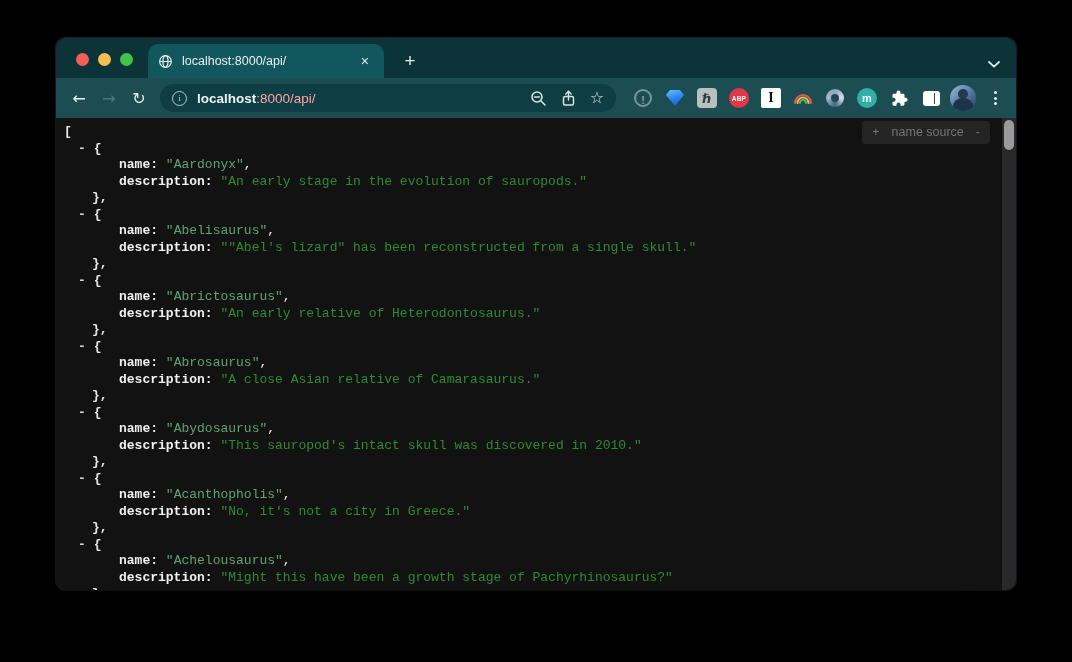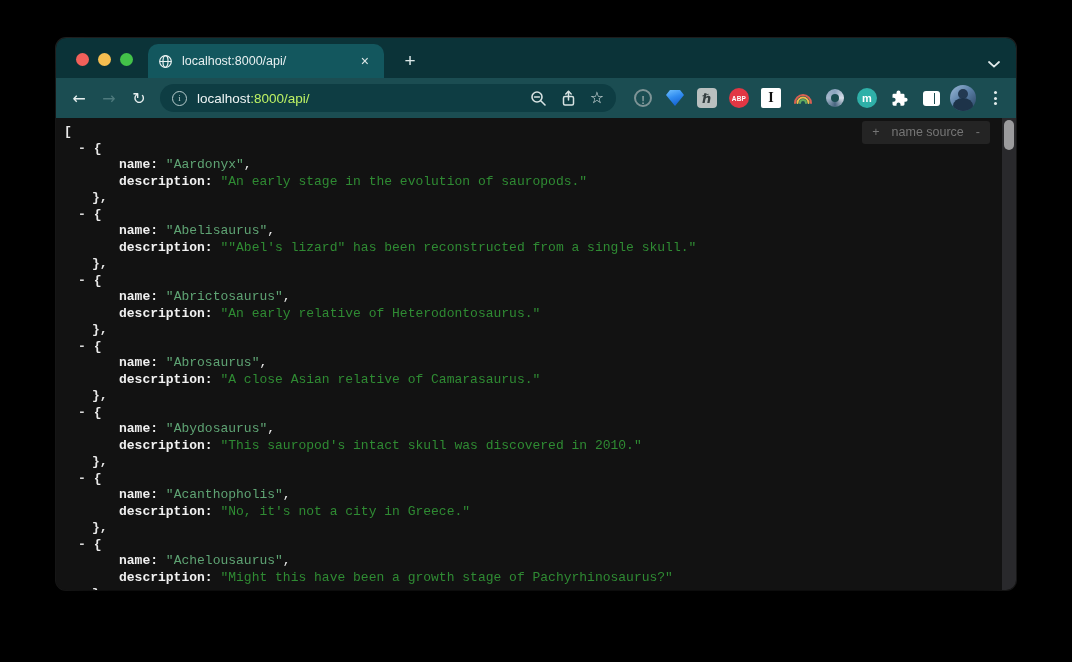--- a/index.html
+++ b/index.html
@@ -21,22 +21,22 @@
   
   .toolbar{height:40px;background:#1b4d52;display:flex;align-items:center;padding:0 8px;box-sizing:border-box;}
   .navbtn{width:30px;height:30px;border-radius:50%;display:flex;align-items:center;justify-content:center;
     color:#e6eeee;font-family:"DejaVu Sans",sans-serif;font-size:16px;}
   .navbtn.dim{color:#4e7a7d;}
   .omnibox{width:456px;height:28px;background:#0e3d43;border-radius:14px;display:flex;align-items:center;
     padding:0 12px;margin-left:6px;box-sizing:border-box;}
   .info-icon{width:13px;height:13px;border-radius:50%;border:1.4px solid #b7cccd;color:#b7cccd;
     font-size:9px;line-height:13px;text-align:center;font-family:"Liberation Serif",serif;flex:none;}
   .url{margin-left:10px;font-size:13.5px;white-space:nowrap;}
-  .url .host{color:#eef4f4;}
-  .url .path{color:#bef264;}
+  .url .host{color:#eef4f4;font-weight:bold;}
+  .url .path{color:#fca5a5;}
   .omni-spacer{flex:1;}
   .pill-icon{margin-left:14px;display:flex;align-items:center;}
   .star-glyph{font-family:"DejaVu Sans",sans-serif;color:#d7e2e2;font-size:16px;line-height:16px;}
   .ext-row{margin-left:auto;display:flex;align-items:center;gap:6px;}
   .ext{width:26px;height:28px;display:flex;align-items:center;justify-content:center;flex:none;}
   .ic-alert{width:18px;height:18px;border-radius:50%;border:2px solid #7e9496;color:#8ea2a3;font-size:11px;
     font-weight:bold;text-align:center;line-height:18px;box-sizing:border-box;}
   .ic-gem{width:18px;height:16px;background:linear-gradient(160deg,#6fc0ff 0%,#2f8bf0 45%,#0f55c8 100%);
     clip-path:polygon(50% 100%,0 32%,22% 0,78% 0,100% 32%);}
   .ic-gray{width:20px;height:20px;border-radius:4px;background:#b9c0c0;color:#343e40;font-size:13px;

